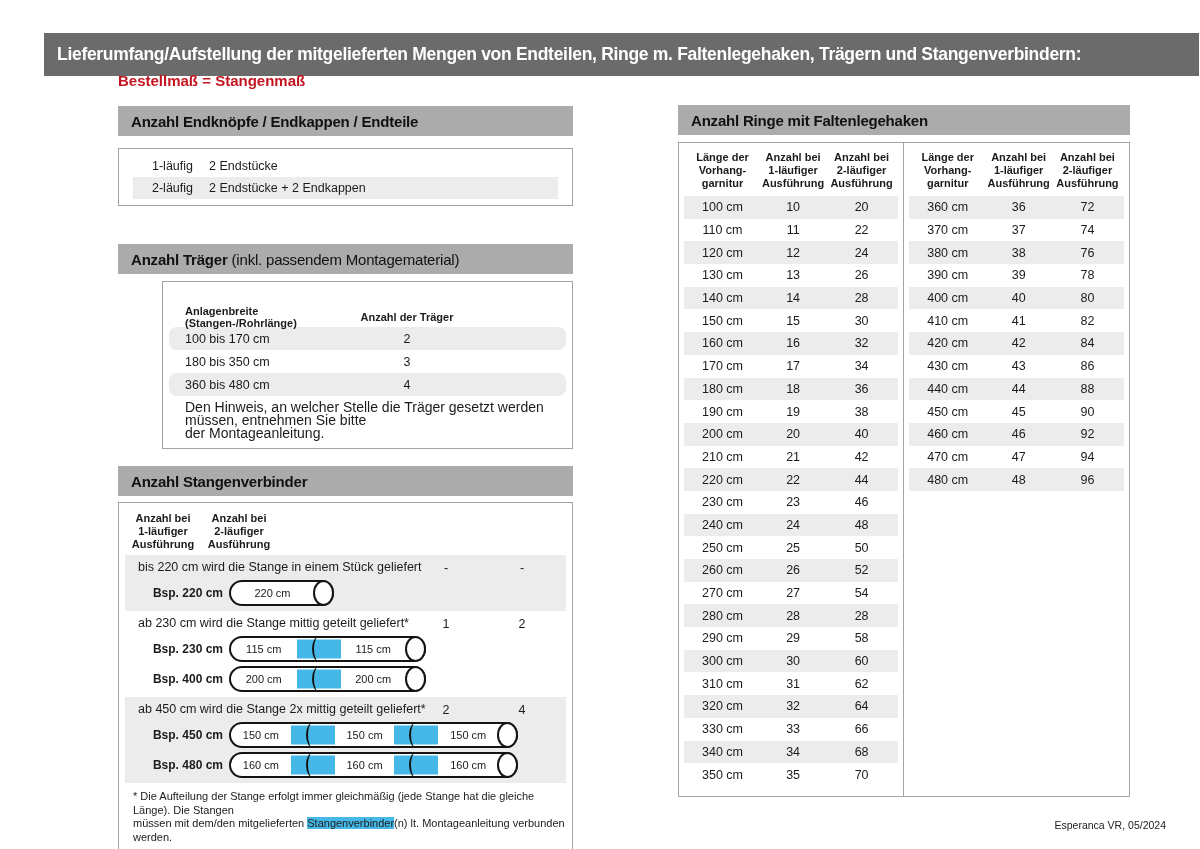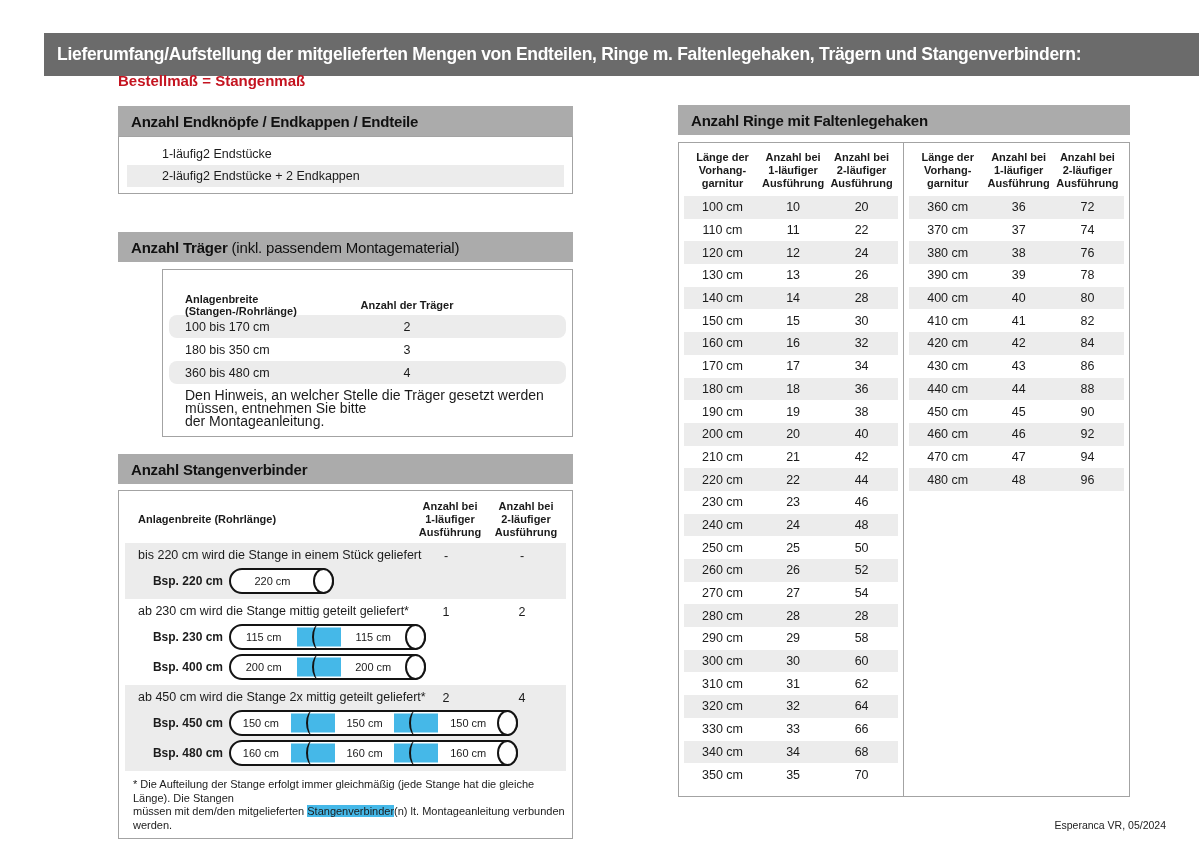--- a/index.html
+++ b/index.html
@@ -25,22 +25,22 @@
   .sec-head {
     background:var(--c-sechead); height:30px;
     display:flex; align-items:center; padding-left:13px;
     font-size:15px; font-weight:bold; color:#111; letter-spacing:-0.2px;
   }
   .sec-head .normal { font-weight:normal; white-space:pre; }
 
   .box { border:1px solid var(--c-border); background:#fff; }
 
   
-  .sec-endteile { margin-top:16px;text-align:right; }
-  .box-endteile { margin-top:0; padding:6px 8px; }
+  .sec-endteile { margin-top:16px; }
+  .box-endteile { margin-top:12px; padding:6px 14px; }
   .kv-row { height:22px; display:flex; align-items:center; font-size:12.5px; }
   .kv-rows .kv-row:nth-child(even) { background:var(--c-stripe); }
   .kv-label { width:76px; padding-left:19px; }
 
   
   .sec-traeger { margin-top:38px; }
   .box-traeger { margin-top:7px; padding:24px 6px 8px;margin-left:44px; }
   .trow { display:flex; align-items:center; font-size:12.5px; height:23px;border-radius:8px; }
   .trow .t1 { flex:1; padding-left:16px; }
   .trow .t2 { width:150px; margin-right:84px; text-align:center; }
@@ -163,21 +163,20 @@
 der Montageanleitung.</div>
     </div>
   </section>
 
   <section class="sec-verbinder">
     <div class="sec-head">
       <span>Anzahl Stangenverbinder</span>
     </div>
     <div class="box box-verbinder">
       <div class="vcols">
-        <span class="vcol-w">Anlagenbreite (Rohrlänge)</span>
         <span class="vcol-c">Anzahl bei
 1-läufiger
 Ausführung</span>
         <span class="vcol-c last">Anzahl bei
 2-läufiger
 Ausführung</span>
       </div>
       <div class="vgroups">
   <div class="vgroup shaded">
     <div class="vhead">

